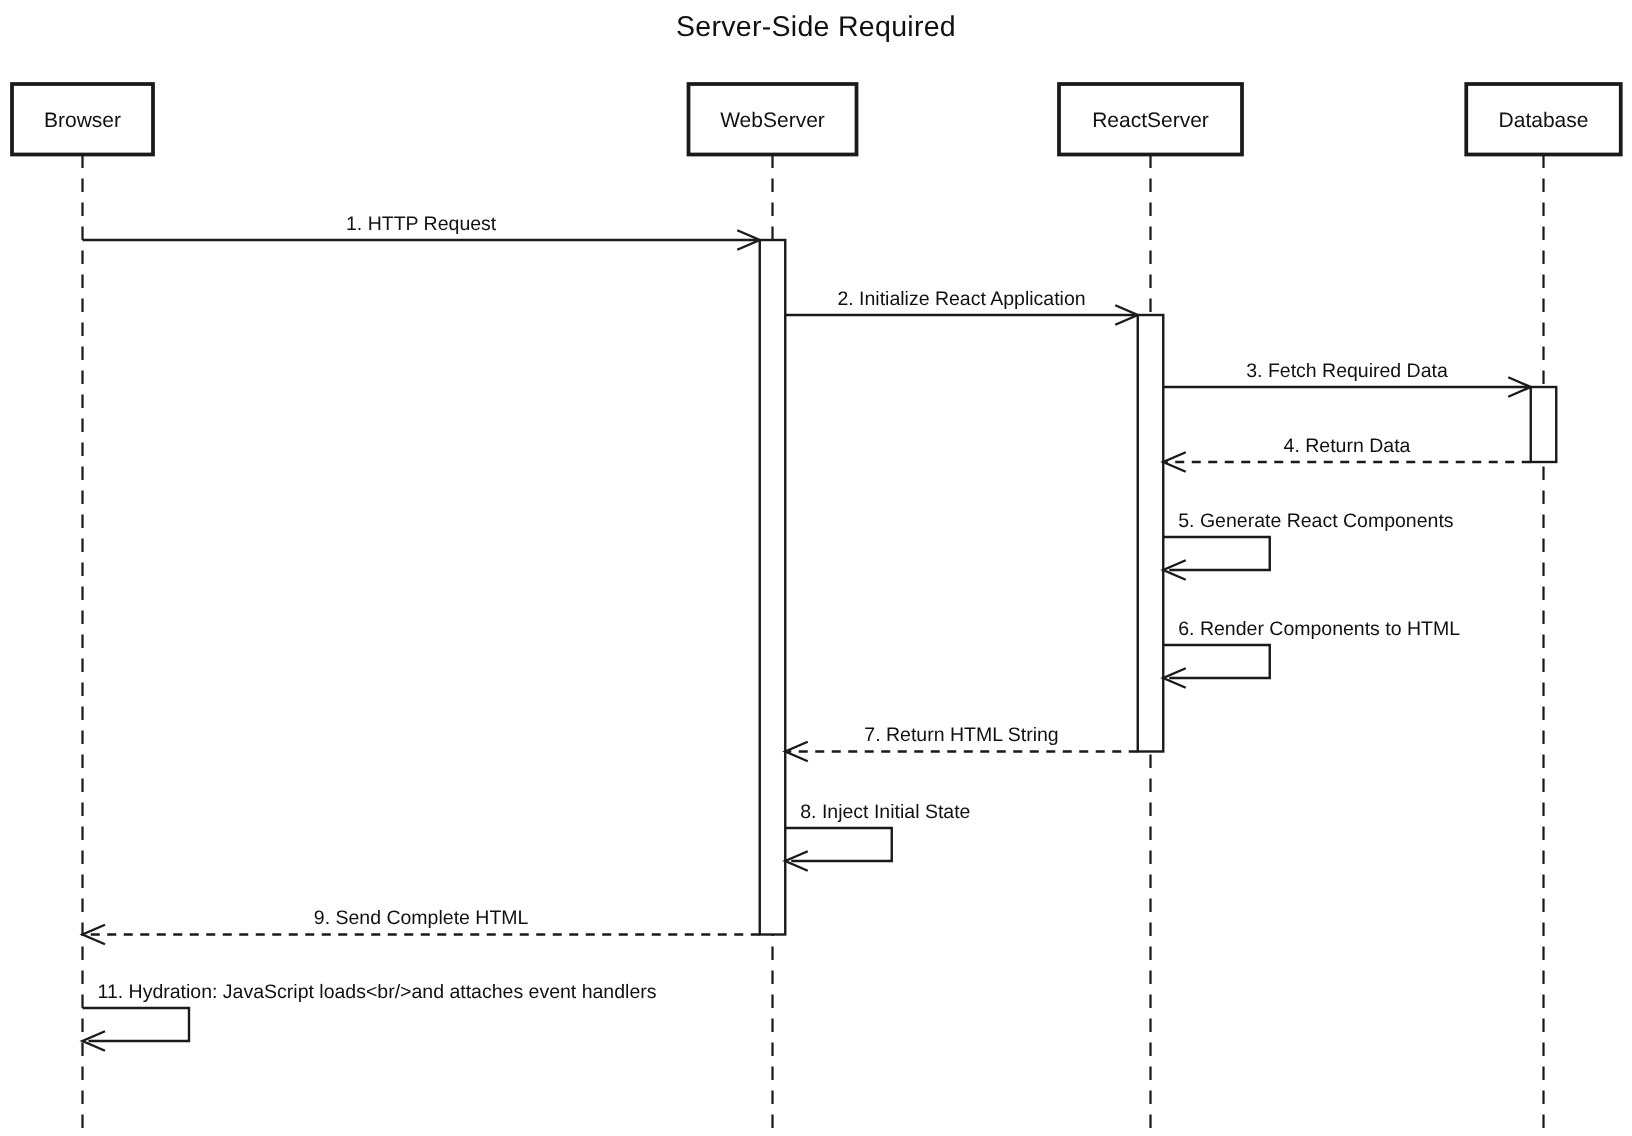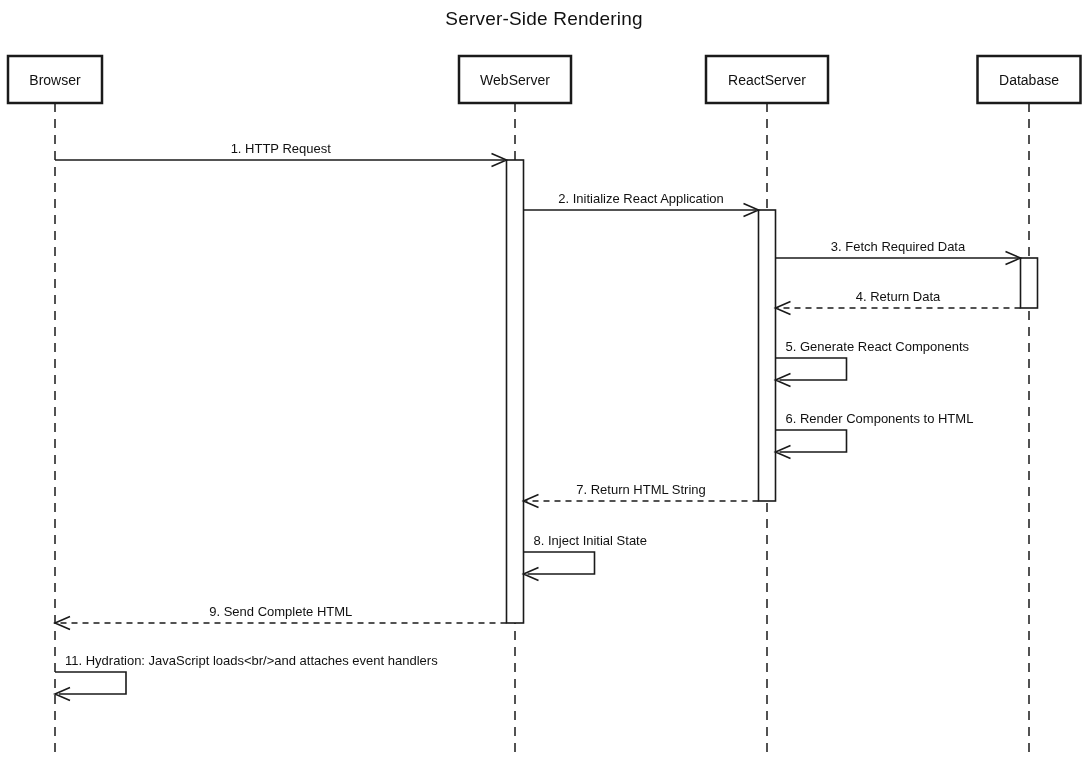--- a/index.html
+++ b/index.html
@@ -82,14 +82,14 @@
       <text x="65" y="665" text-anchor="start" class="message-label">11. Hydration: JavaScript loads&lt;br/&gt;and attaches event handlers</text>
       <rect x="8" y="56" width="94" height="47" fill="#ffffff" stroke="#1a1a1a" stroke-width="2.5"></rect>
       <text x="55" y="84.5" text-anchor="middle" class="participant-label">Browser</text>
       <rect x="459" y="56" width="112" height="47" fill="#ffffff" stroke="#1a1a1a" stroke-width="2.5"></rect>
       <text x="515" y="84.5" text-anchor="middle" class="participant-label">WebServer</text>
       <rect x="706" y="56" width="122" height="47" fill="#ffffff" stroke="#1a1a1a" stroke-width="2.5"></rect>
       <text x="767" y="84.5" text-anchor="middle" class="participant-label">ReactServer</text>
       <rect x="977.5" y="56" width="103" height="47" fill="#ffffff" stroke="#1a1a1a" stroke-width="2.5"></rect>
       <text x="1029" y="84.5" text-anchor="middle" class="participant-label">Database</text>
     </svg>
-  <div id="diagram-title">Server-Side Rendering</div>
+  <div id="diagram-title">Server-Side Required</div>
 </div>
 
 </body></html>

